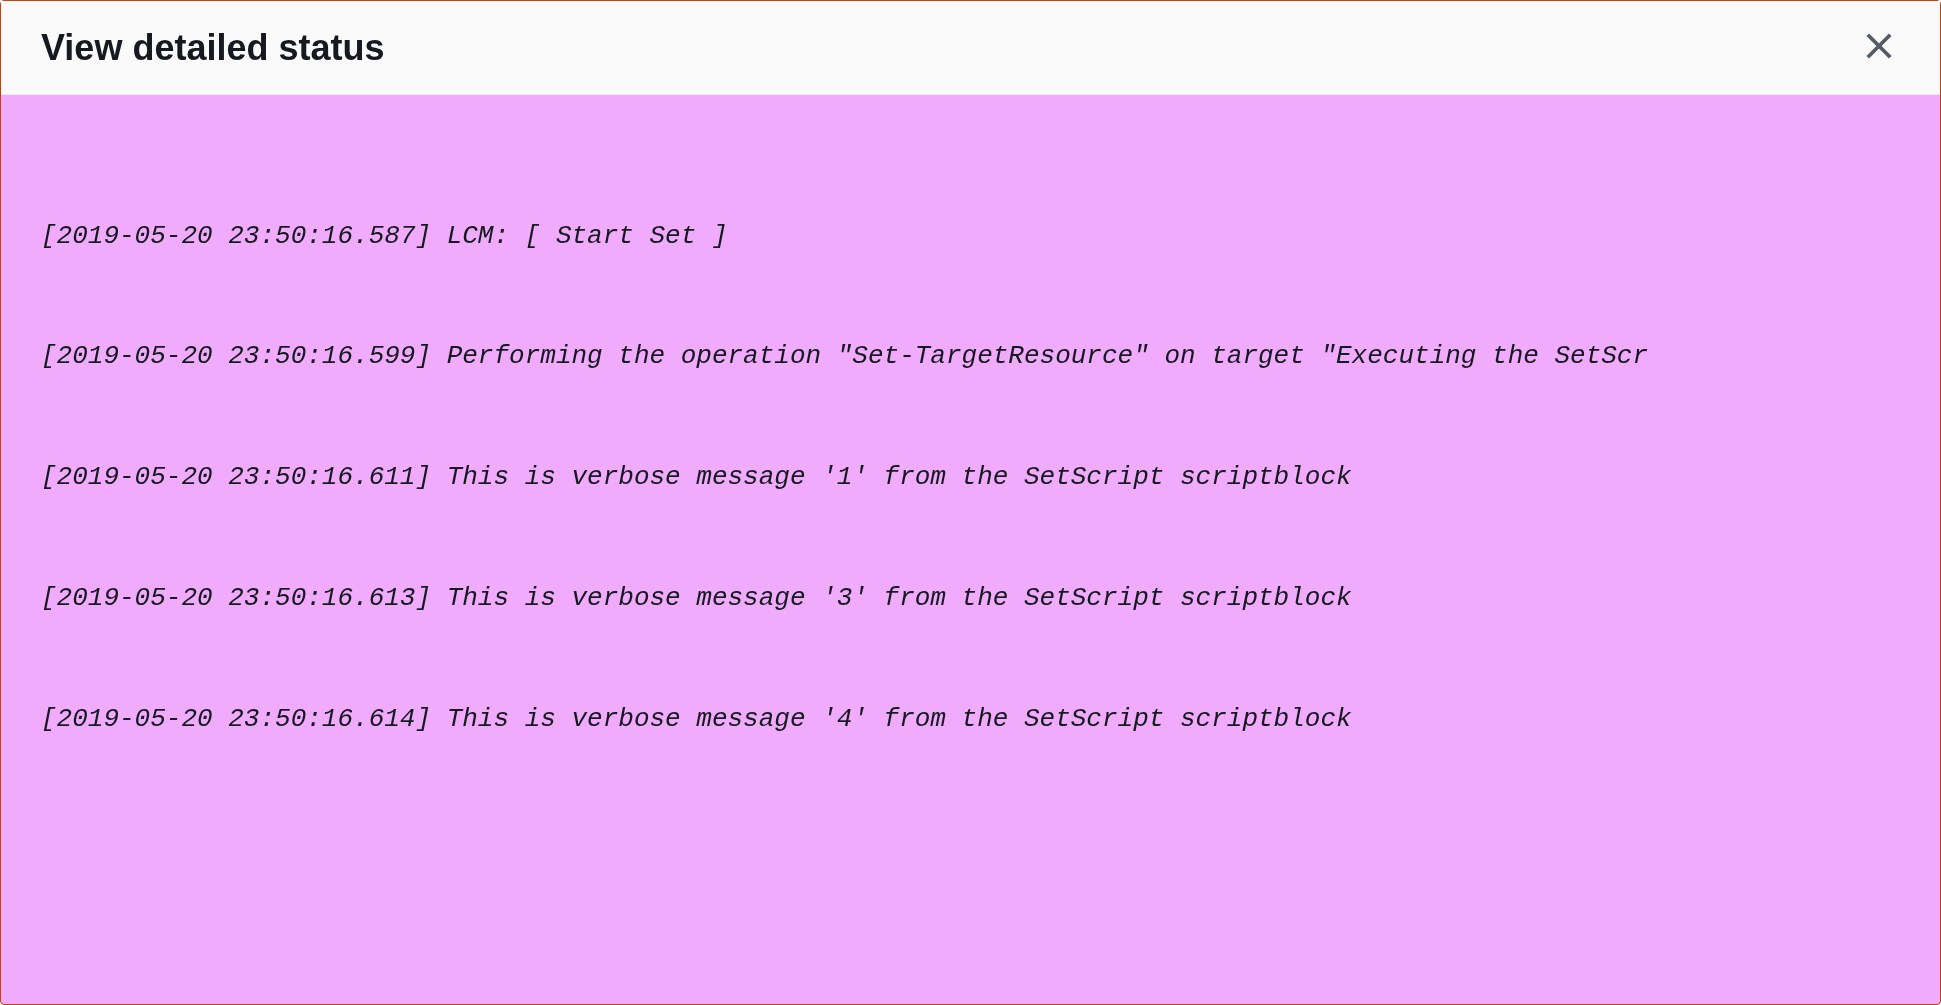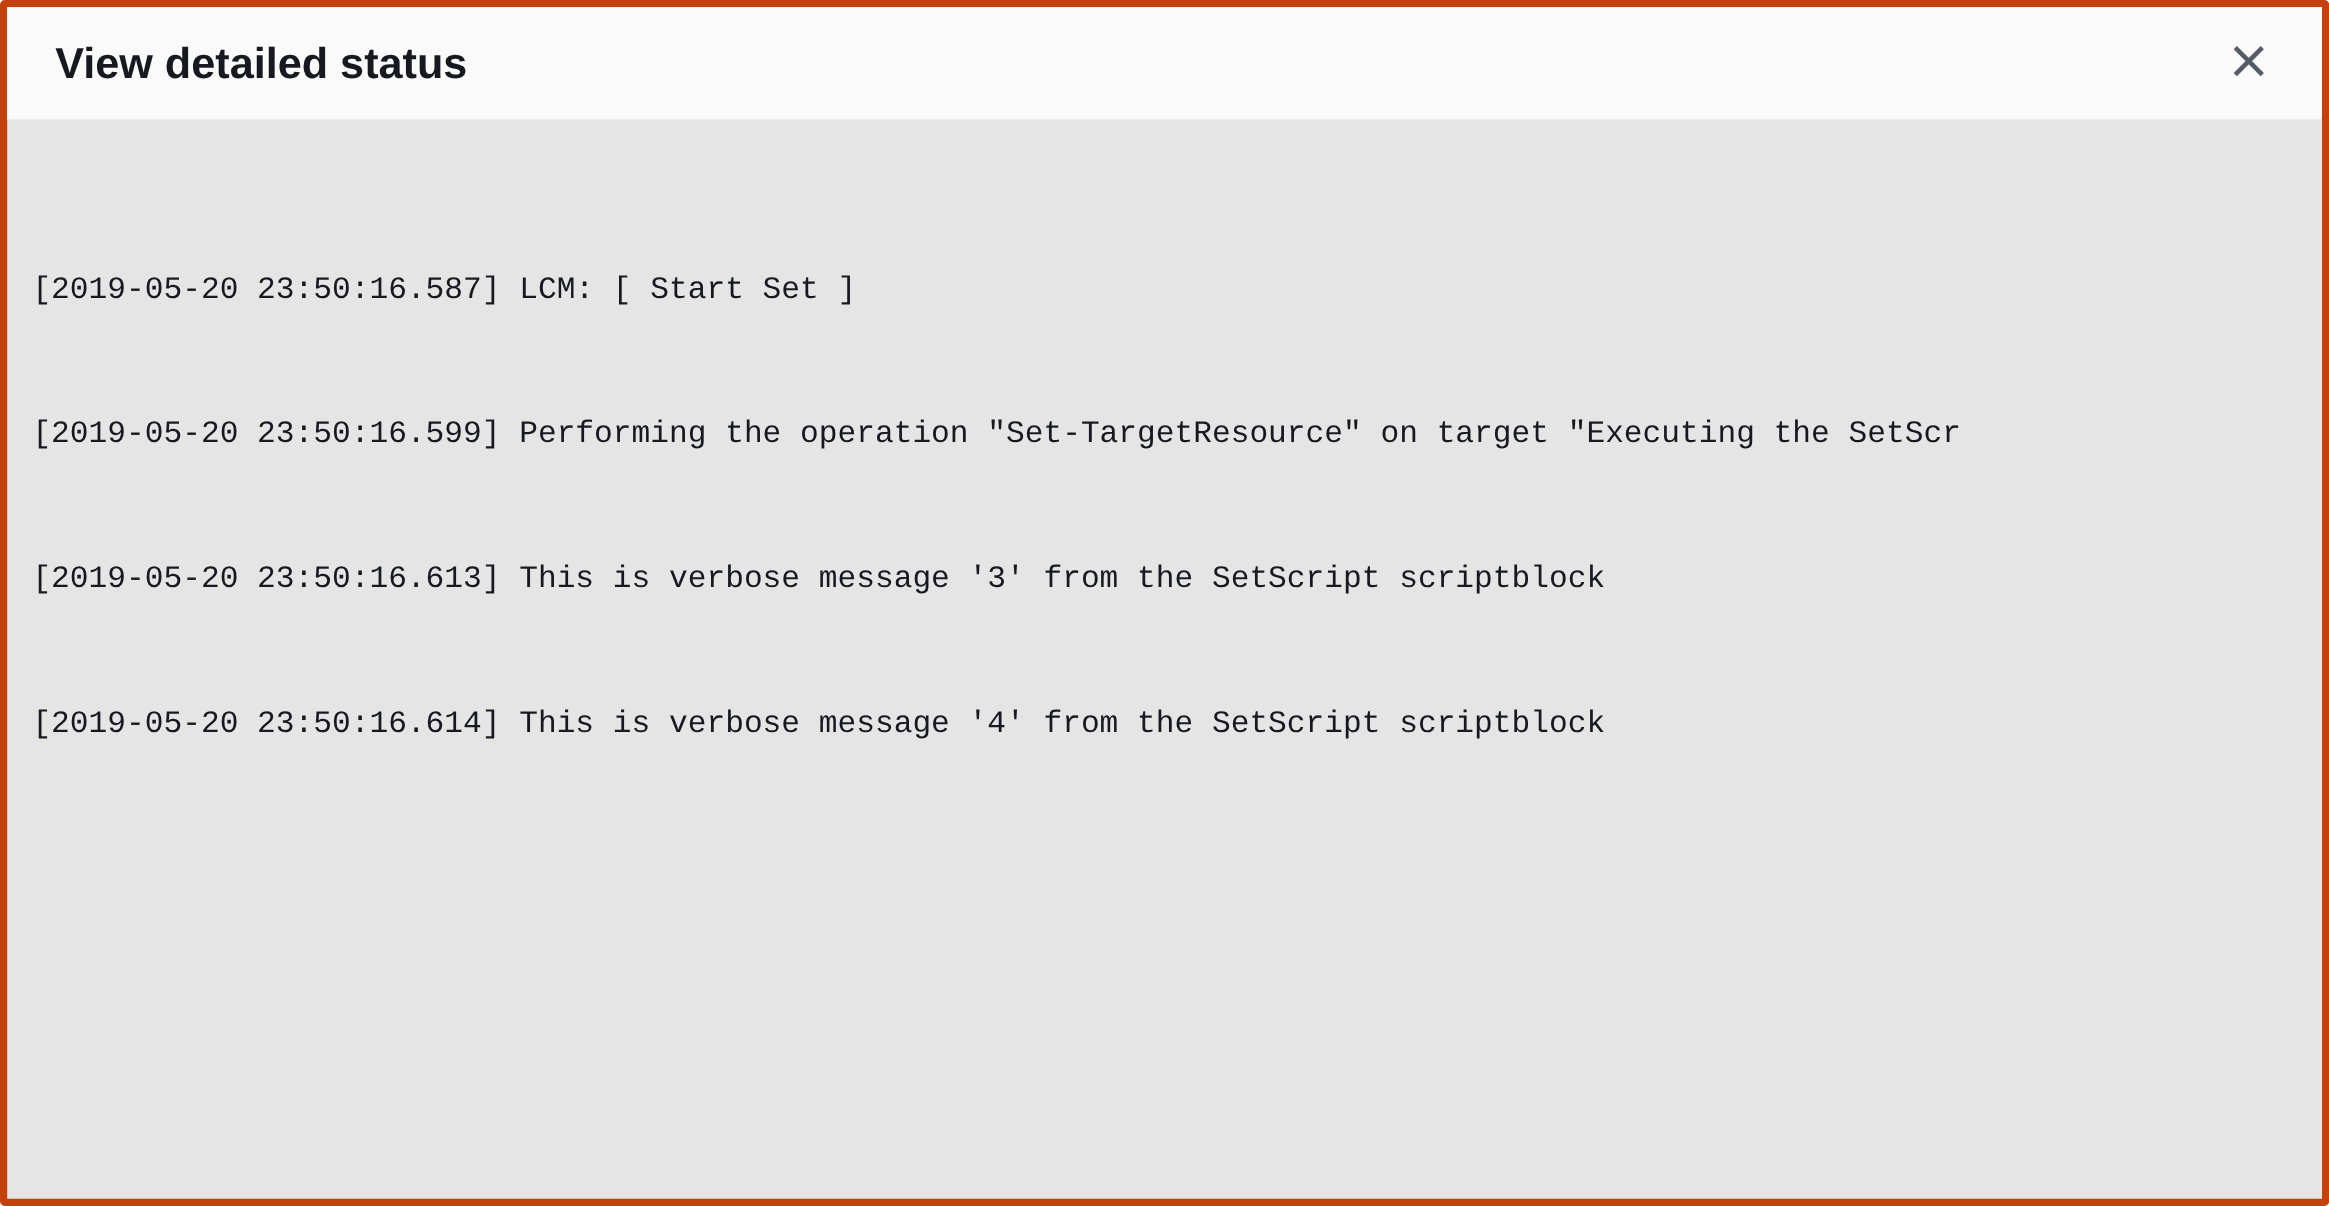--- a/index.html
+++ b/index.html
@@ -8,23 +8,23 @@
       box-sizing: border-box;
     }
     body {
       font-family: "Amazon Ember", "Helvetica Neue", Helvetica, Arial, sans-serif;
       background: #ffffff;
       width: 1941px;
       height: 1005px;
       overflow: hidden;
     }
     .panel {
-      border: 6px solid #c2410c;
+      border: 1px solid #c2410c;
       border-radius: 4px;
-      background: #e5e5e5;
+      background: #f0abfc;
       width: 100%;
       height: 100%;
       display: flex;
       flex-direction: column;
     }
     .panel-header {
       display: flex;
       justify-content: space-between;
       align-items: center;
       padding: 24px 40px;
@@ -44,23 +44,24 @@
       display: flex;
       align-items: center;
       justify-content: center;
       color: #545b64;
     }
     .close-btn svg {
       width: 30px;
       height: 30px;
     }
     .panel-body {
-      padding: 40px 40px 20px 21px;
+      padding: 40px 40px 20px 40px;
       flex: 1;
       overflow: hidden;
+      font-style: italic;
     }
     .log-output {
       font-family: "Courier New", Courier, monospace;
       font-size: 26px;
       line-height: 1.55;
       color: #16191f;
       white-space: pre;
       overflow: hidden;
     }
     .log-line {
@@ -79,20 +80,21 @@
           <line x1="2" y1="2" x2="14" y2="14"></line>
           <line x1="14" y1="2" x2="2" y2="14"></line>
         </svg>
       </span>
     </button>
   </div>
   <div class="panel-body">
     <div class="log-output">
       <span class="log-line">[2019-05-20 23:50:16.587] LCM: [ Start Set ]</span>
       <span class="log-line">[2019-05-20 23:50:16.599] Performing the operation "Set-TargetResource" on target "Executing the SetScr</span>
+      <span class="log-line">[2019-05-20 23:50:16.611] This is verbose message '1' from the SetScript scriptblock</span>
       <span class="log-line">[2019-05-20 23:50:16.613] This is verbose message '3' from the SetScript scriptblock</span>
       <span class="log-line">[2019-05-20 23:50:16.614] This is verbose message '4' from the SetScript scriptblock</span>
       
       
       
       
       
       
       
       

